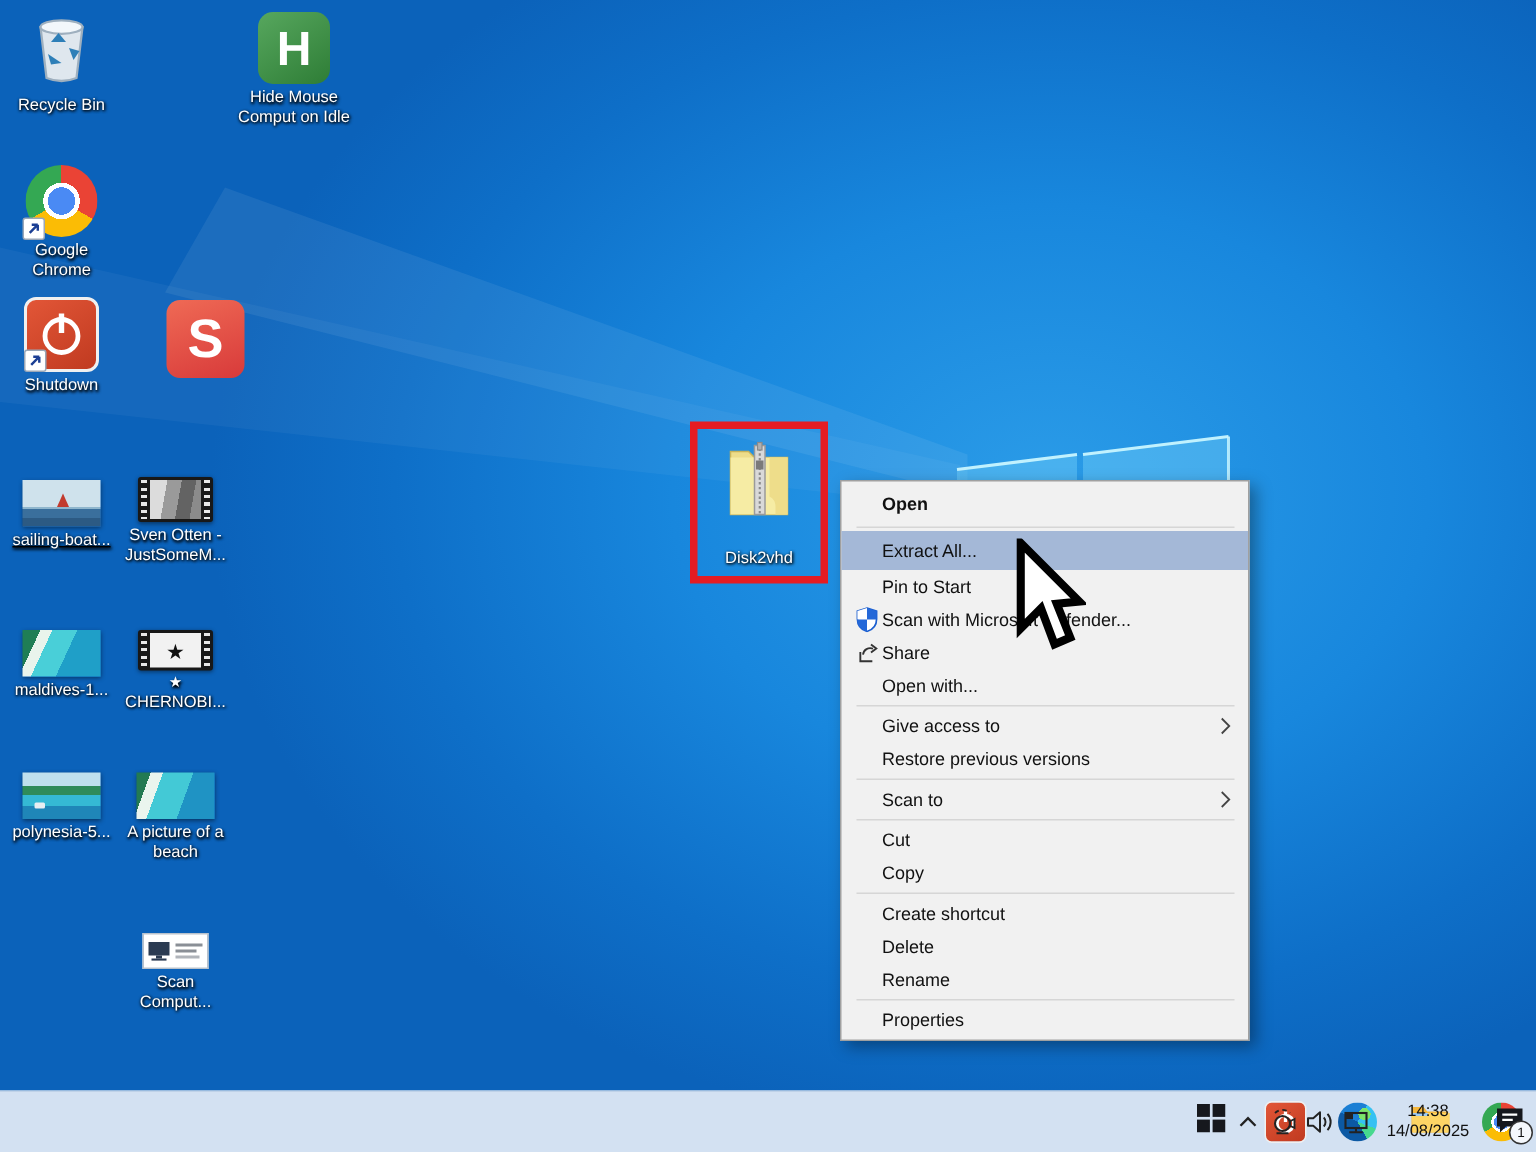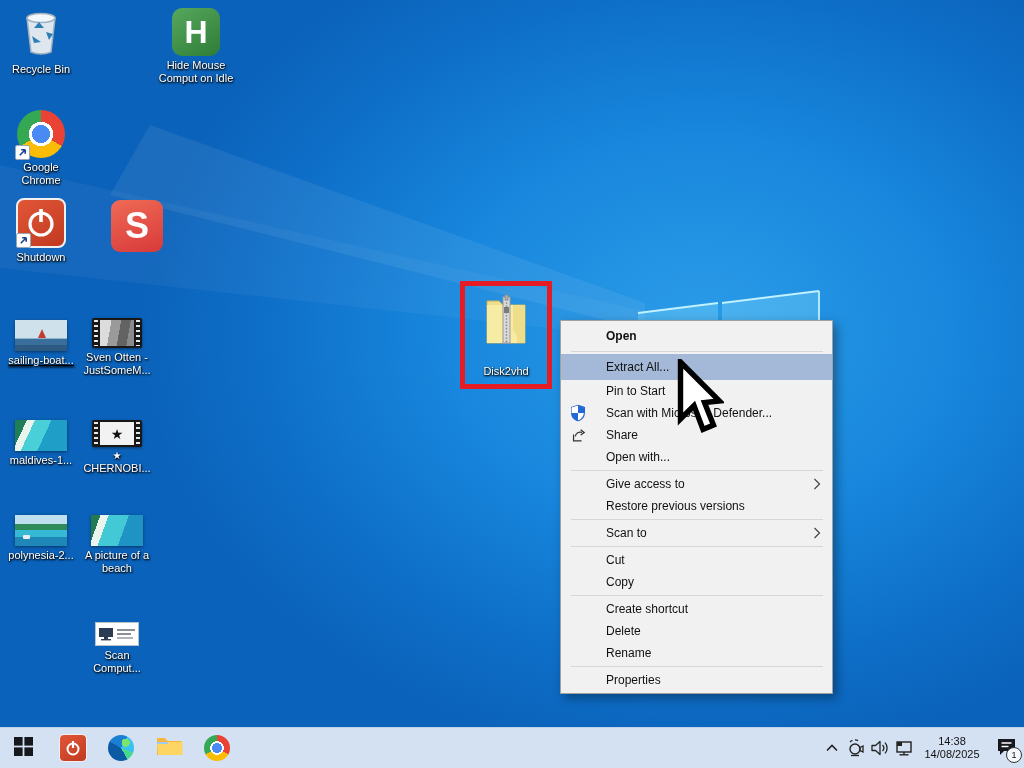--- a/index.html
+++ b/index.html
@@ -27,31 +27,31 @@
 
   
   #annotation-box{position:absolute;left:460px;top:281px;width:92px;height:108px;
     border:5px solid #e51c23;box-sizing:border-box;}
   #disk2vhd{position:absolute;left:474px;top:293px;width:64px;display:flex;flex-direction:column;align-items:center;gap:14px;}
 
   
   #ctxmenu{position:absolute;left:560px;top:320px;width:273px;background:#f1f1f1;
     border:1px solid #a0a0a0;box-sizing:border-box;box-shadow:4px 4px 10px rgba(0,0,0,.35);
     padding:2px 0;font-size:12px;color:#111;}
-  .mi{position:relative;height:22px;line-height:22px;padding-left:45px;white-space:nowrap;}
+  .mi{position:relative;height:22px;line-height:22px;padding-left:27px;white-space:nowrap;}
   .mi.big{height:26px;line-height:26px;}
   .mi.bold{font-weight:bold;}
   .mi.hl{background:#a4b8d7;}
   .mic{position:absolute;left:8px;top:50%;transform:translateY(-50%);width:17px;height:17px;display:flex;align-items:center;justify-content:center;}
   .chev{position:absolute;right:11px;top:50%;transform:translateY(-50%);display:flex;}
   .msep{height:1px;background:#d6d6d6;margin:2px 9px 2px 10px;}
 
   
   #taskbar{position:absolute;left:0;bottom:0;width:1024px;height:40px;background:#d3e1f2;
-    border-top:1px solid #bfd2e8;display:flex;align-items:center;}
+    border-top:1px solid #bfd2e8;display:flex;align-items:center;justify-content:flex-end;}
   .tbtn{width:46px;height:40px;display:flex;align-items:center;justify-content:center;}
   .tray{position:absolute;right:0;top:0;height:40px;display:flex;align-items:center;}
   .trayic{width:24px;height:40px;display:flex;align-items:center;justify-content:center;}
   #clock{width:72px;text-align:center;font-size:11px;line-height:13px;color:#111;}
   #actioncenter{position:relative;width:36px;height:40px;display:flex;align-items:center;justify-content:center;}
   #ac-badge{position:absolute;right:2px;bottom:5px;width:14px;height:14px;border-radius:50%;
     background:#f5f8fc;border:1px solid #333;font-size:9px;line-height:14px;text-align:center;color:#111;}
 
   
   #cursor{position:absolute;left:676px;top:359px;pointer-events:none;}
@@ -124,21 +124,21 @@
 
   <div class="dicon" style="left:2px;top:420px;">
     <span class="thumb" style="background:linear-gradient(115deg,#1f7e55 0 18%,#e9f4ec 18% 30%,#49cfd8 30% 55%,#1f9fc8 55%);"></span>
     <div class="dlabel">maldives-1...</div>
   </div>
 
   <div class="dicon" style="left:2px;top:515px;">
     <span class="thumb" style="background:linear-gradient(#bfe0ee 0 30%,#2f8b5a 30% 48%,#35b9d4 48% 72%,#1f86b8 72%);">
       <span class="abs" style="left:8px;top:20px;width:7px;height:4px;background:#e8eef2;border-radius:1px;"></span>
     </span>
-    <div class="dlabel">polynesia-2...</div>
+    <div class="dlabel">polynesia-5...</div>
   </div>
 
   <div class="dicon" style="left:155px;top:8px;width:82px;">
     <span class="appic" style="width:48px;height:48px;background:linear-gradient(145deg,#57a75e,#2e7d36);border-radius:10px;
       display:flex;align-items:center;justify-content:center;color:#fff;font-size:32px;font-weight:bold;">H</span>
     <div>
       <div class="dlabel">Hide Mouse</div>
       <div class="dlabel">Comput on Idle</div>
     </div>
   </div>

